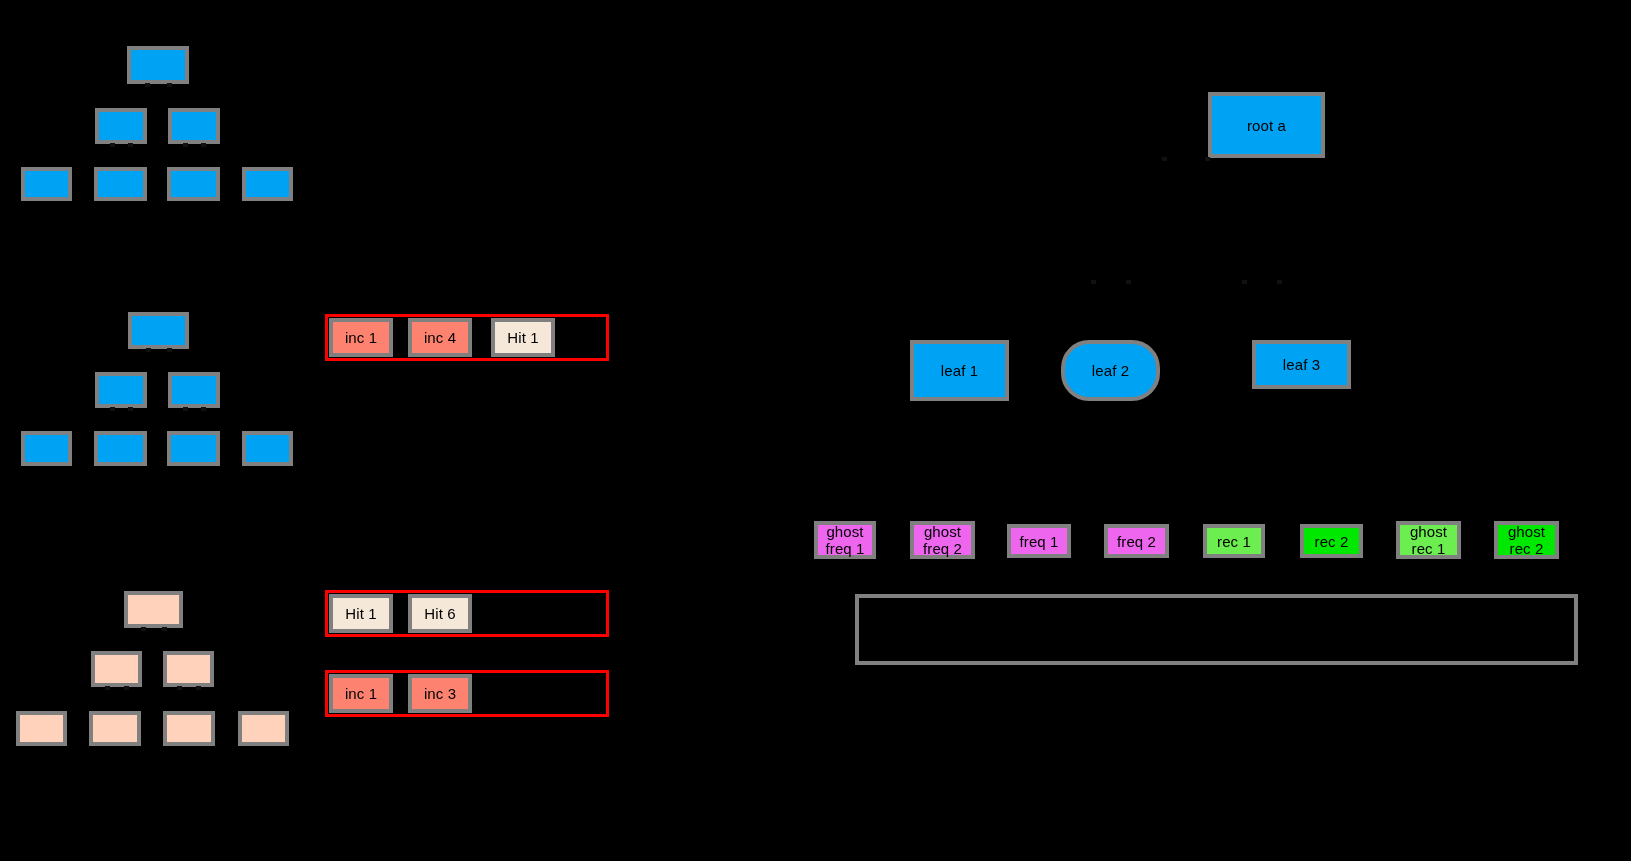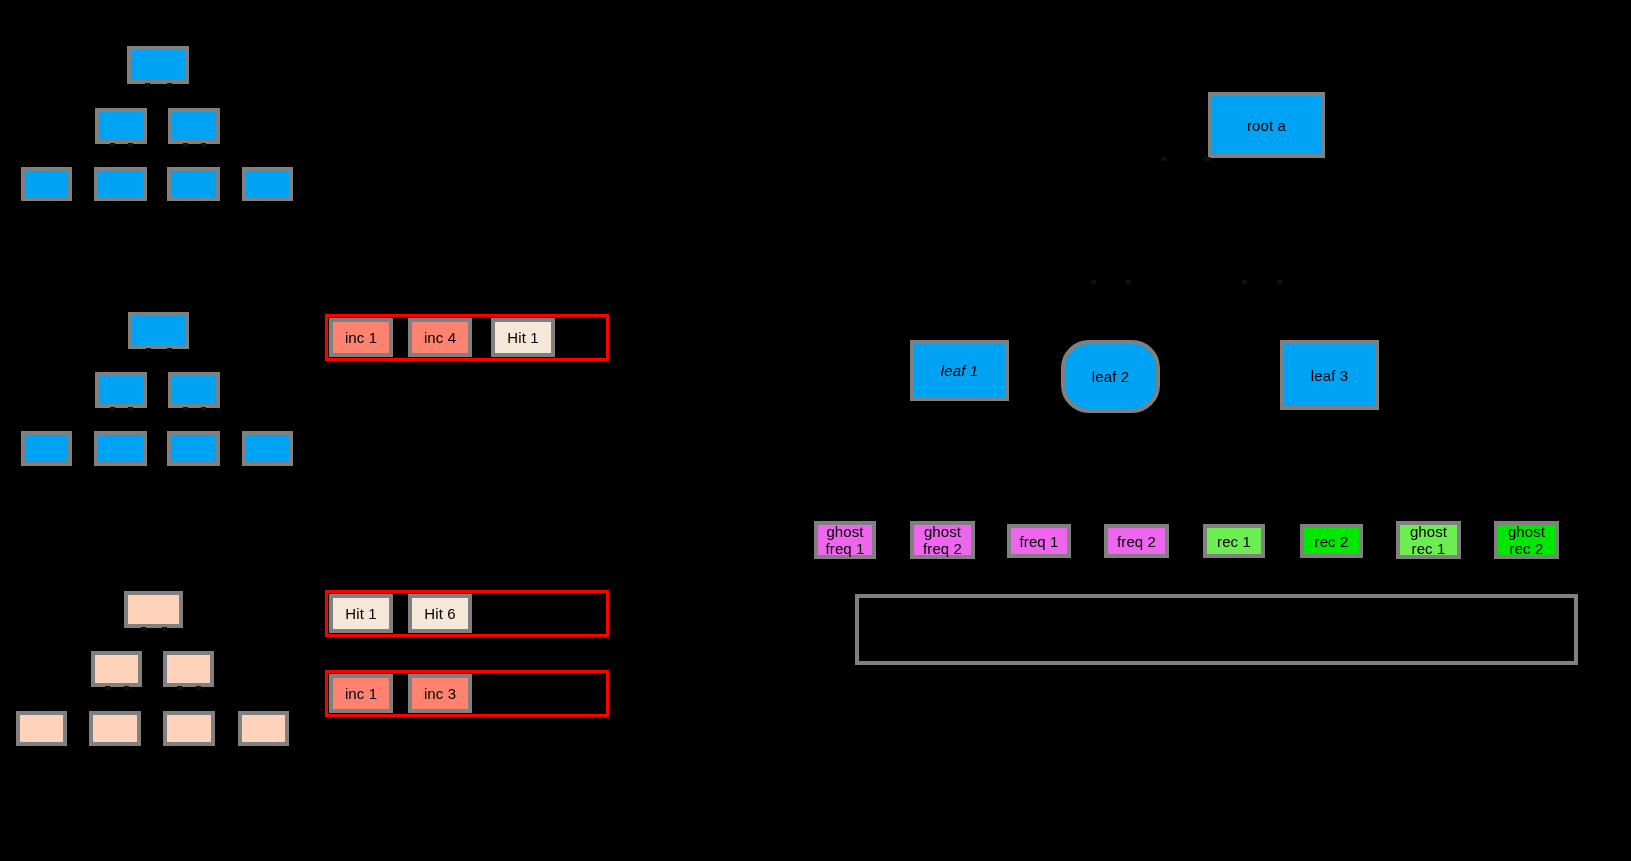--- a/index.html
+++ b/index.html
@@ -104,23 +104,23 @@
     <div class="node peach" style="left: 89px; top: 711px; width: 52px; height: 35px;"></div>
     <div class="node peach" style="left: 163px; top: 711px; width: 52px; height: 35px;"></div>
     <div class="node peach" style="left: 238px; top: 711px; width: 51px; height: 35px;"></div>
     <div class="node blue" style="left: 1174px; top: 92px; width: 117px; height: 66px; margin-left: 34px;">root a</div>
     <div class="stub" style="left: 1162.44px; top: 157px; width: 5px; height: 4px;"></div>
     <div class="stub" style="left: 1204.56px; top: 157px; width: 5px; height: 4px;"></div>
     <div class="stub" style="left: 1090.68px; top: 280px; width: 5px; height: 4px;"></div>
     <div class="stub" style="left: 1126.32px; top: 280px; width: 5px; height: 4px;"></div>
     <div class="stub" style="left: 1241.68px; top: 280px; width: 5px; height: 4px;"></div>
     <div class="stub" style="left: 1277.32px; top: 280px; width: 5px; height: 4px;"></div>
-    <div class="node blue" style="left: 910px; top: 340px; width: 99px; height: 61px; font-style: italic;">leaf 1</div>
-    <div class="node blue" style="left: 1061px; top: 340px; width: 99px; height: 73px; border-radius: 28px;">leaf 2</div>
-    <div class="node blue" style="left: 1280px; top: 340px; width: 99px; height: 70px;">leaf 3</div>
+    <div class="node blue" style="left: 910px; top: 340px; width: 99px; height: 61px;">leaf 1</div>
+    <div class="node blue" style="left: 1061px; top: 340px; width: 99px; height: 61px; border-radius: 28px;">leaf 2</div>
+    <div class="node blue" style="left: 1252px; top: 340px; width: 99px; height: 49px;">leaf 3</div>
     <div class="track" style="left: 325px; top: 314px; width: 284px; height: 47px;"></div>
     <div class="node salmon" style="left: 329px; top: 318px; width: 64px; height: 39px;">inc 1</div>
     <div class="node salmon" style="left: 408px; top: 318px; width: 64px; height: 39px;">inc 4</div>
     <div class="node linen" style="left: 491px; top: 318px; width: 64px; height: 39px;">Hit 1</div>
     <div class="track" style="left: 325px; top: 590px; width: 284px; height: 47px;"></div>
     <div class="node linen" style="left: 329px; top: 594px; width: 64px; height: 39px;">Hit 1</div>
     <div class="node linen" style="left: 408px; top: 594px; width: 64px; height: 39px;">Hit 6</div>
     <div class="track" style="left: 325px; top: 670px; width: 284px; height: 47px;"></div>
     <div class="node salmon" style="left: 329px; top: 674px; width: 64px; height: 39px;">inc 1</div>
     <div class="node salmon" style="left: 408px; top: 674px; width: 64px; height: 39px;">inc 3</div>

